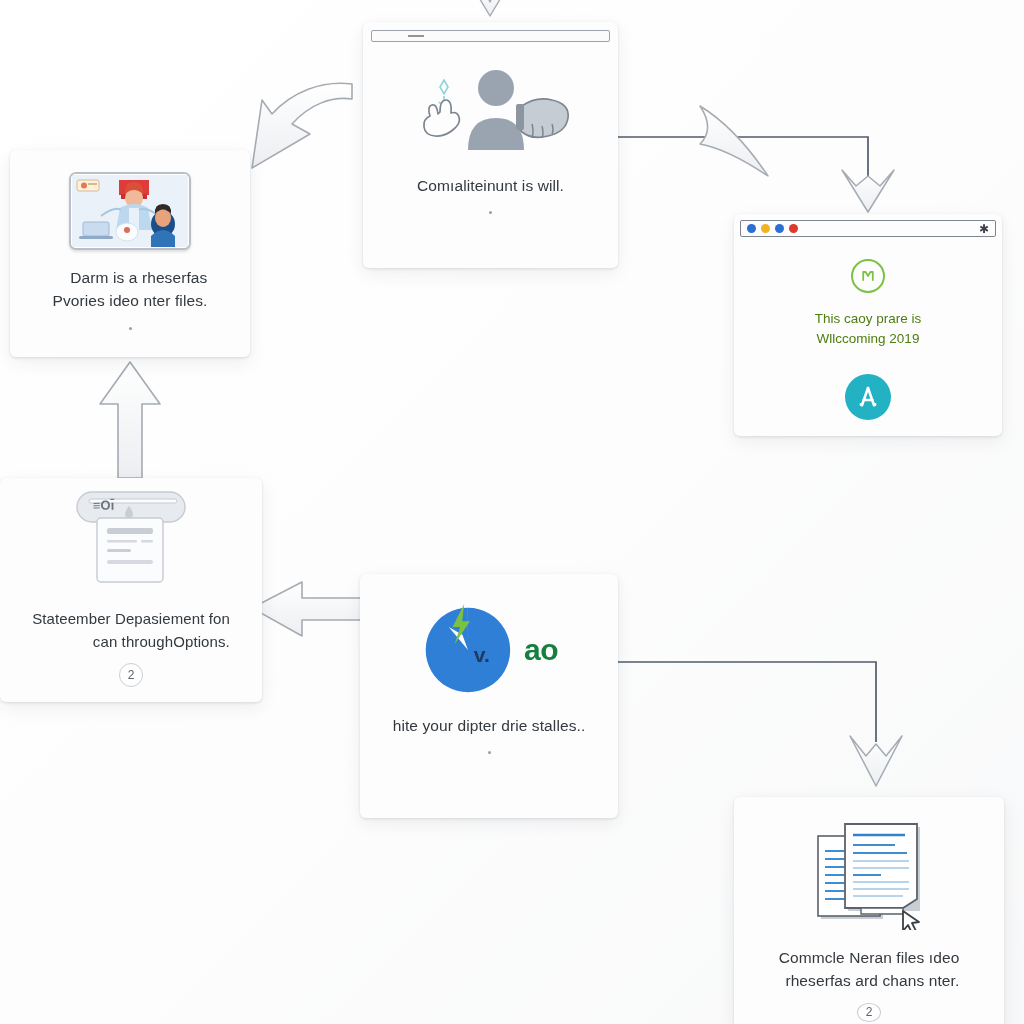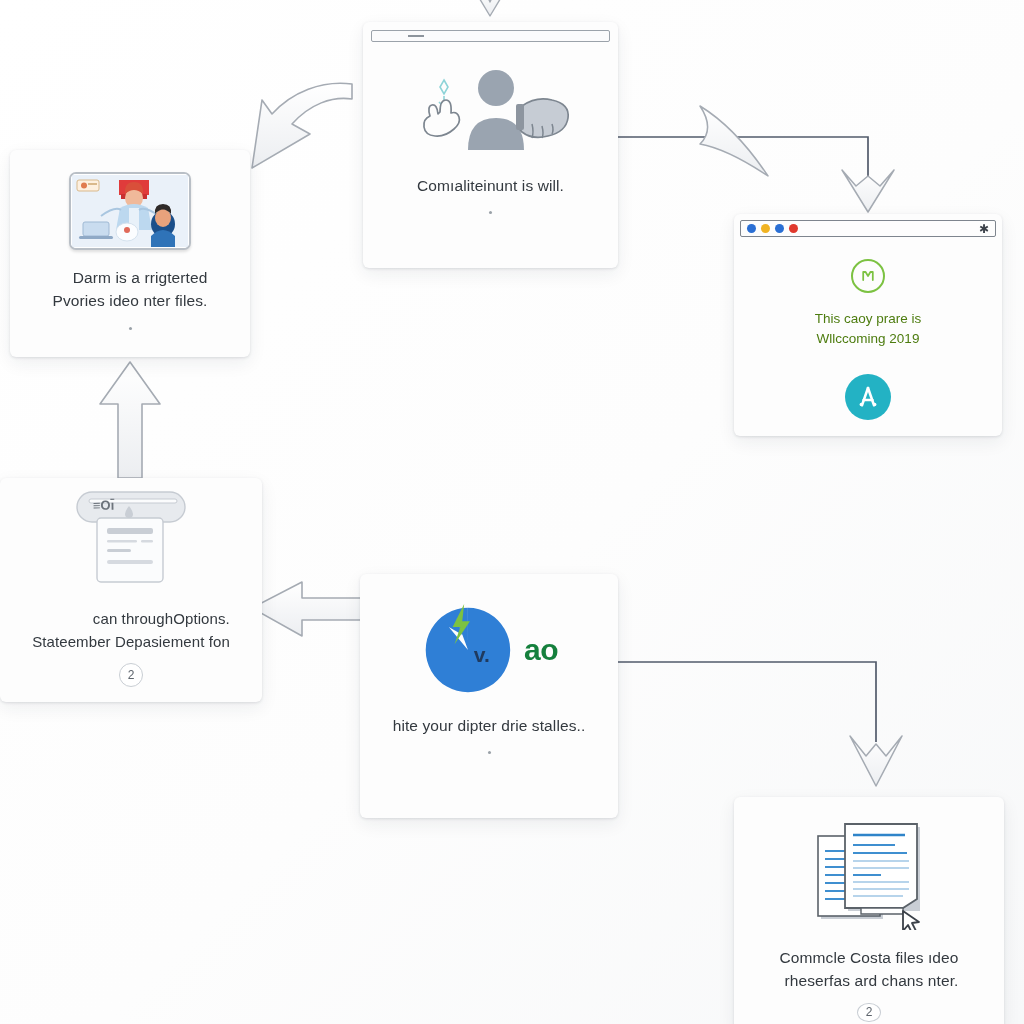--- a/index.html
+++ b/index.html
@@ -285,21 +285,21 @@
             <circle cx="56" cy="56" r="3" fill="#e06a5a"></circle>
             <ellipse cx="92" cy="50" rx="12" ry="13" fill="#1b4f8a"></ellipse>
             <ellipse cx="92" cy="44" rx="8" ry="9" fill="#e8a27c"></ellipse>
             <path d="M84 40 q8 -9 16 0 q1 -10 -8 -10 q-9 0 -8 10 Z" fill="#2f2a28"></path>
             <path d="M80 62 q12 -12 24 0 l0 12 l-24 0 Z" fill="#2f73b8"></path>
             <rect x="0" y="0" width="118" height="74" fill="none" stroke="#ffffff" stroke-width="2"></rect>
           </svg>
         </div>
       </div>
       <div class="card-caption">
-        <div>Darm is a rrigterted</div>
+        <div>Darm is a rheserfas</div>
         <div>Pvories ideo nter files.</div>
       </div>
       <div class="card-dot"></div>
     </div>
   </div>
 
   <div class="card" id="card-collab">
     <div class="mini-bar"></div>
     <div class="card-body" style="padding-top:40px;">
       <div class="card-art">
@@ -373,22 +373,22 @@
 
           <rect x="26" y="30" width="66" height="64" rx="4" fill="#fbfcfd" stroke="#c6cbd2" stroke-width="1.4"></rect>
           <rect x="36" y="40" width="46" height="6" rx="2" fill="#c9ced5"></rect>
           <rect x="36" y="52" width="30" height="2.5" rx="1.2" fill="#d6dae0"></rect>
           <rect x="70" y="52" width="12" height="2.5" rx="1.2" fill="#d6dae0"></rect>
           <rect x="36" y="61" width="24" height="3" rx="1.5" fill="#c9ced5"></rect>
           <rect x="36" y="72" width="46" height="4" rx="2" fill="#d6dae0"></rect>
         </svg>
       </div>
       <div class="card-caption" style="font-size:15px;">
+        <div>Stateember Depasiement fon</div>
         <div>can throughOptions.</div>
-        <div>Stateember Depasiement fon</div>
       </div>
       <div class="badge">2</div>
     </div>
   </div>
 
   <div class="card" id="card-pie">
     <div class="card-body" style="padding-top:28px;">
       <div class="card-art pie-wrap">
         <svg viewBox="0 0 100 100" width="96" height="96">
 
@@ -446,20 +446,20 @@
             <line x1="54" y1="74" x2="110" y2="74"></line>
             <line x1="54" y1="81" x2="104" y2="81"></line>
           </g>
 
           <path d="M62 93 L104 93 L104 99 L62 99 Z" fill="#ffffff" stroke="#5b6269" stroke-width="1.4"></path>
 
           <path d="M104 96 L104 116 L109 110 L113 118 L117 116 L113 108 L120 107 Z" fill="#ffffff" stroke="#3b4149" stroke-width="1.8" stroke-linejoin="round"></path>
         </svg>
       </div>
       <div class="card-caption">
-        <div>Commcle Costa files ıdeo</div>
+        <div>Commcle Neran files ıdeo</div>
         <div>rheserfas ard chans nter.</div>
       </div>
       <div class="badge">2</div>
     </div>
   </div>
 
 </div>
 
 </body></html>

